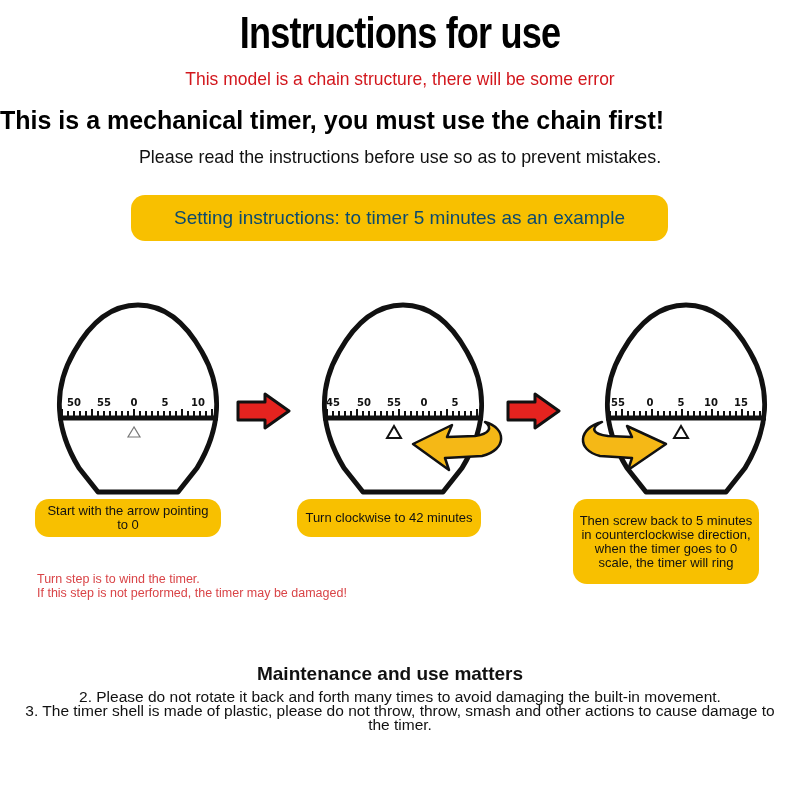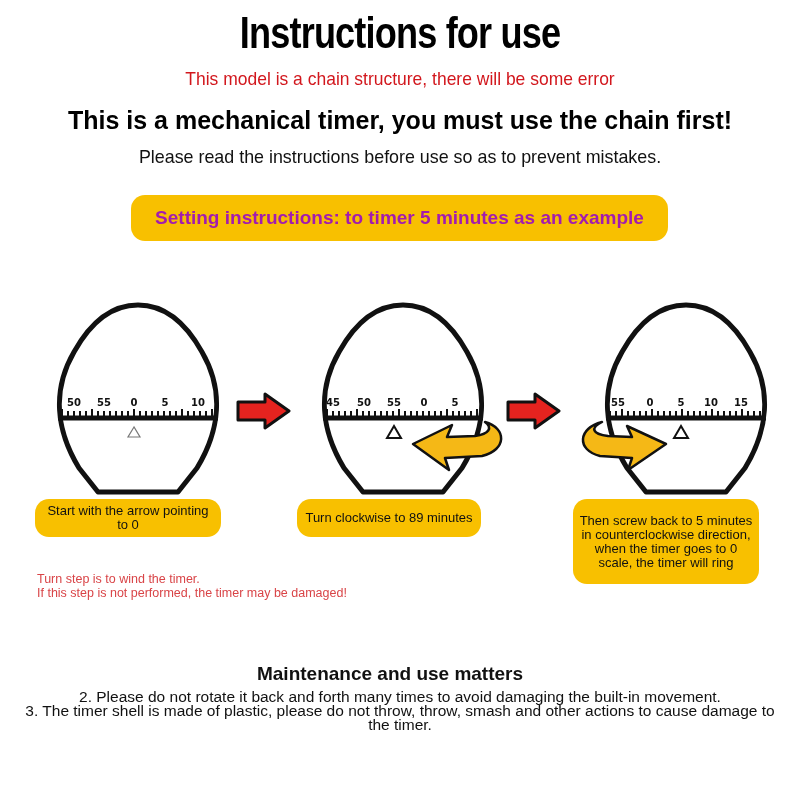--- a/index.html
+++ b/index.html
@@ -10,32 +10,32 @@
     position: absolute; left: 0; top: 8px; width: 800px; text-align: center;
     font-family: "Liberation Sans", sans-serif; font-weight: bold; font-size: 44px;
     letter-spacing: -1px; transform: scaleX(0.82); transform-origin: center;
     color: #000;
   }
   .subtitle-red {
     position: absolute; left: 0; top: 68px; width: 800px; text-align: center;
     font-size: 19px; color: #d2171d; transform: scaleX(0.92);
   }
   .headline {
-    position: absolute; left: 0; top: 106px; width: 800px; text-align: center;
+    position: absolute; left: 0; top: 106px; width: 800px; 
     font-size: 25px; font-weight: bold; color: #000;
   }
   .subheadline {
     position: absolute; left: 0; top: 146px; width: 800px; text-align: center;
     font-size: 19px; color: #111; transform: scaleX(0.94);
   }
   .setting-pill {
     position: absolute; left: 131px; top: 195px; width: 537px; height: 46px;
     background: #f8c000; border-radius: 14px;
     display: flex; align-items: center; justify-content: center;
-    font-size: 19px; color: #a21caf; font-weight: bold;
+    font-size: 19px; color: #0c4a6e;
   }
 
   .timer { position: absolute; }
   .timer svg { display: block; }
   .red-arrow { position: absolute; }
 
   .step-pill {
     position: absolute; background: #f8c000; border-radius: 14px;
     display: flex; align-items: center; justify-content: center; text-align: center;
     font-size: 13px; line-height: 14px; color: #111; padding: 2px 6px;
@@ -207,21 +207,21 @@
       <text x="171" y="106">15</text>
     </g>
     <polygon points="111,126 104,138 118,138" fill="#fff" stroke="#111" stroke-width="2"></polygon>
     <g>
       <path d="M 32 122 C 8 128 6 150 30 156 L 62 158 L 58 170 L 96 144 L 57 126 L 62 137 L 38 136 C 22 134 20 128 32 122 Z" fill="#f5b816" stroke="#111" stroke-width="2.5" stroke-linejoin="round"></path>
     </g>
   </svg>
 </div>
 
 <div class="step-pill" style="left:35px; top:499px; width:186px; height:38px;">Start with the arrow pointing to 0</div>
-<div class="step-pill" style="left:297px; top:499px; width:184px; height:38px;">Turn clockwise to 89 minutes</div>
+<div class="step-pill" style="left:297px; top:499px; width:184px; height:38px;">Turn clockwise to 42 minutes</div>
 <div class="step-pill" style="left:573px; top:499px; width:186px; height:85px;">Then screw back to 5 minutes in counterclockwise direction, when the timer goes to 0 scale, the timer will ring</div>
 
 <div class="note">
   <div>Turn step is to wind the timer.</div>
   <div>If this step is not performed, the timer may be damaged!</div>
 </div>
 
 <div class="maint-title">Maintenance and use matters</div>
 <div class="maint-list">
   <p>2. Please do not rotate it back and forth many times to avoid damaging the built-in movement.</p>

